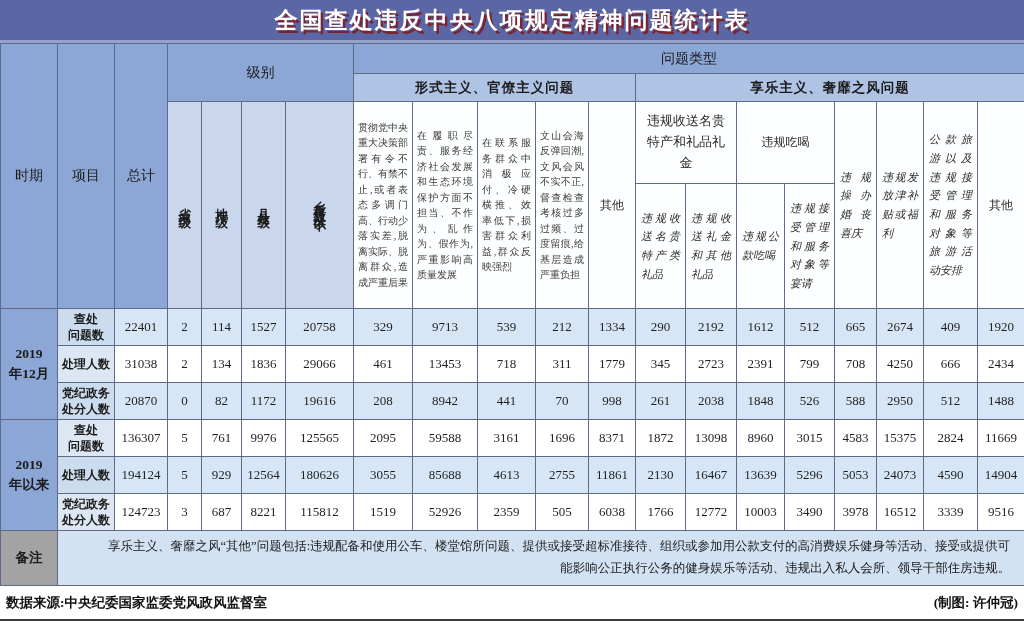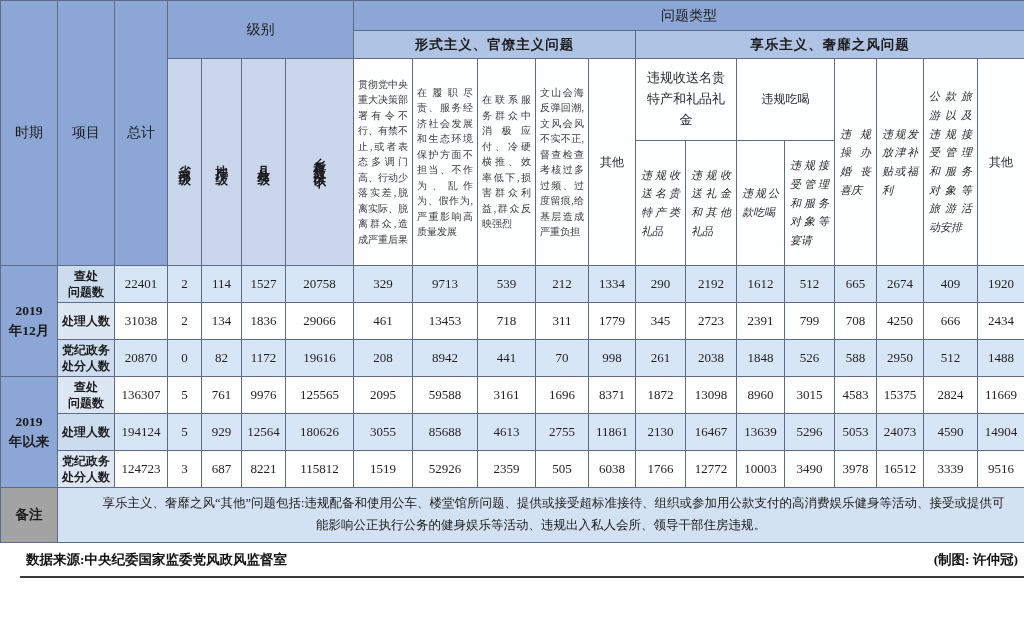--- a/index.html
+++ b/index.html
@@ -31,32 +31,35 @@
   .oth{font-size:12px;color:#2a2a2a;}
   .rowA td{background:#D7E6F7;}
   .rowB td{background:#FFFFFF;}
   td.num{font-size:13px;color:#1f1f1f;}
   td.itemcell{background:#CBDCEF !important;font-weight:bold;font-size:12px;
               white-space:pre-line;line-height:1.35;}
   tr.rowB td.itemcell{background:#DDE7F3 !important;}
   td.periodcell{background:#8CA6D6 !important;font-weight:bold;font-size:13.5px;
                 white-space:pre-line;line-height:1.5;margin-left:19px;}
   td.rmlabel{background:#a3a3a3;font-weight:bold;font-size:13.5px;}
-  td.rmtext{background:#D3E2F3;text-align:center;font-size:12.5px;line-height:1.75;
+  td.rmtext{background:#D3E2F3;text-align:right;font-size:12.5px;line-height:1.75;
             padding:4px 14px;text-indent:2em;}
   
   #footer{height:33px;display:flex;align-items:center;justify-content:space-between;
-          padding:0 6px;border-bottom:2px solid #3b3b3b;background:#fff;margin-left:20px;}
+          padding:0 6px;border-bottom:2px solid #3b3b3b;background:#fff;}
   #footer .f{font-weight:bold;font-size:13.5px;color:#111;}
 </style>
 </head>
 <body>
 
 <div id="stage">
 
+  <div id="titlebar">
+    <span class="t">全国查处违反中央八项规定精神问题统计表</span>
+  </div>
 
   <table>
     <colgroup>
       <col style="width:57px">
         <col style="width:57px">
         <col style="width:53px">
       <col style="width:34px">
         <col style="width:40px">
         <col style="width:44px">
         <col style="width:68px">

